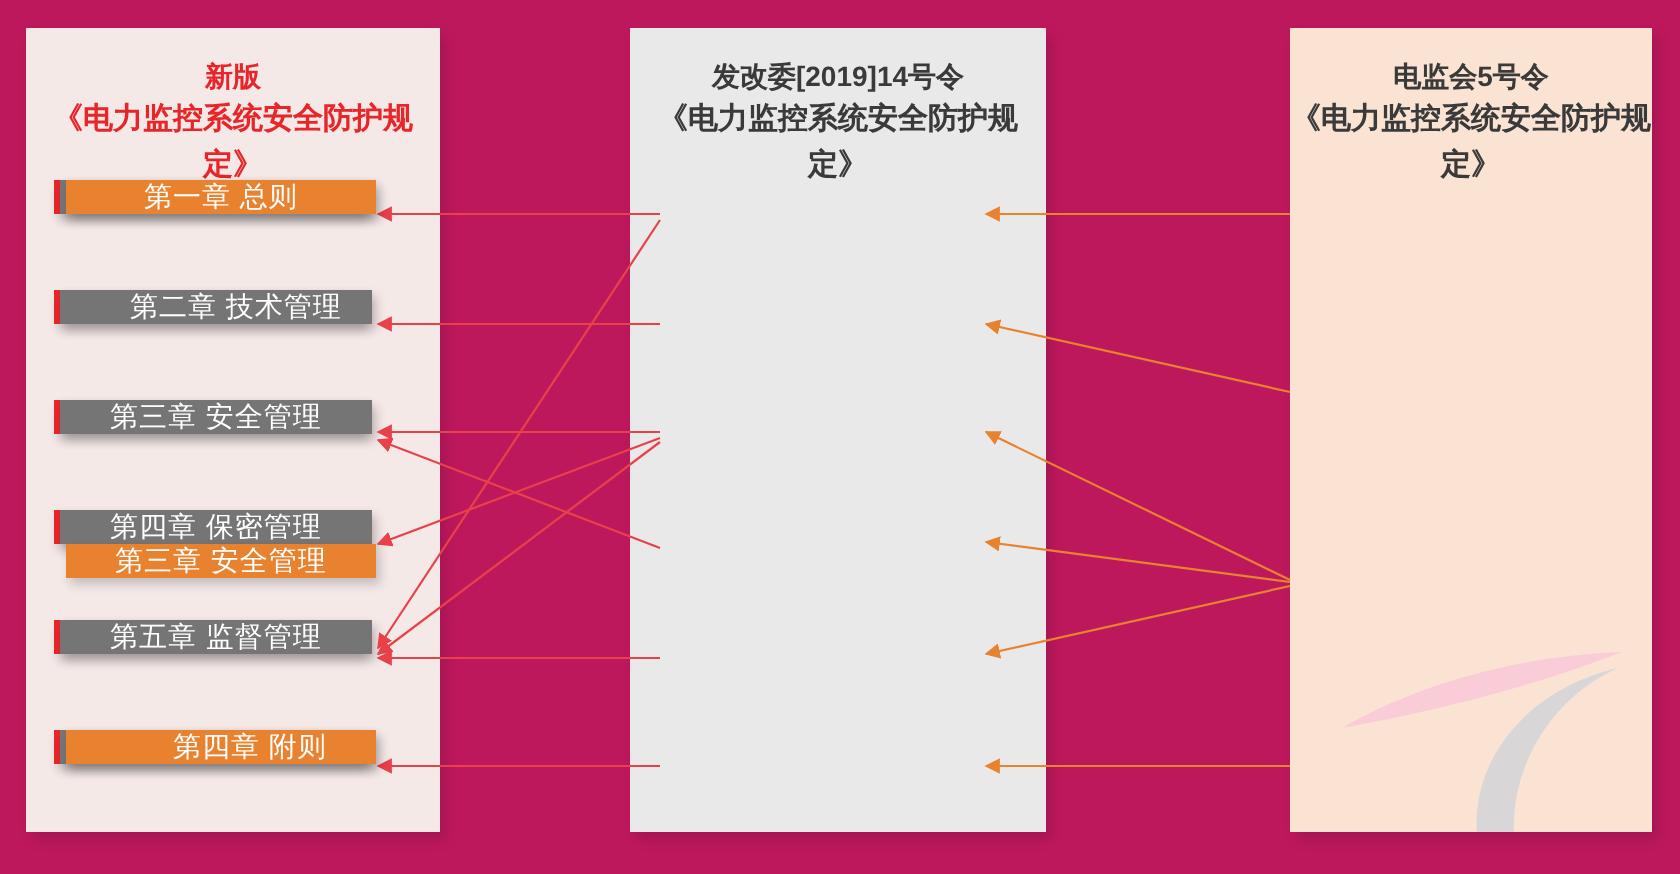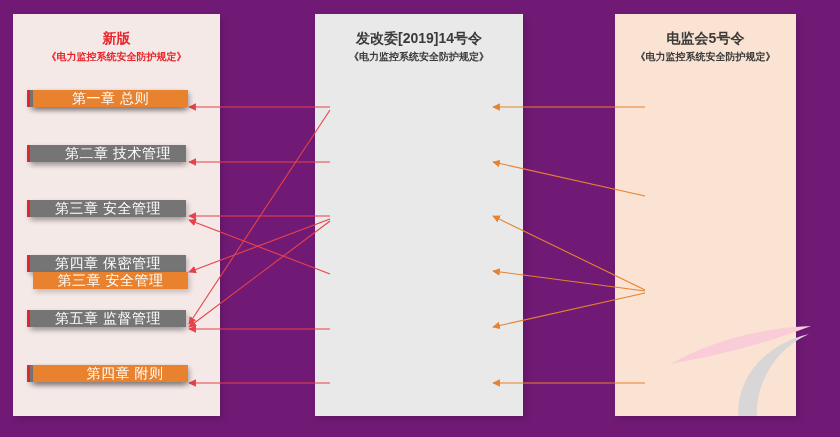--- a/index.html
+++ b/index.html
@@ -4,43 +4,43 @@
 <style>
   * { box-sizing: border-box; }
   html, body {
     margin: 0; padding: 0;
     background: #ffffff;
     font-family: "Liberation Sans", "DejaVu Sans", sans-serif;
   }
   #stage {
     position: relative;
     width: 840px; height: 437px;
-    background: #701a75;
+    background: #be185d;
     overflow: hidden;
   }
 
   
   .panel {
     position: absolute;
     box-shadow: 3px 4px 6px rgba(0,0,0,0.13);
   }
   #panel-left   { left: 13px;  top: 14px; width: 207px; height: 402px; background: #f5e9e8; }
   #panel-middle { left: 315px; top: 14px; width: 208px; height: 402px; background: #e9e9e9; }
-  #panel-right  { left: 615px; top: 14px; width: 181px; height: 402px; background: #fae3d2; }
+  #panel-right  { left: 645px; top: 14px; width: 181px; height: 402px; background: #fae3d2; }
 
   .panel-title {
     position: absolute;
     left: 0; right: 0;
     text-align: center;
     font-weight: bold;
     line-height: 1.5;
     user-select: none;
   }
   .panel-title .line1 { display: block; font-size: 14px; }
-  .panel-title .line2 { display: block; font-size: 10px; }
+  .panel-title .line2 { display: block; font-size: 15px; }
   #panel-left  .panel-title { top: 14px; color: #e8262a; }
   #panel-middle .panel-title { top: 14px; color: #3a3a3a; }
   #panel-right .panel-title { top: 14px; color: #3a3a3a; }
 
   
   .chapter {
     position: absolute;
     height: 17px;
     display: flex;
     align-items: center;

